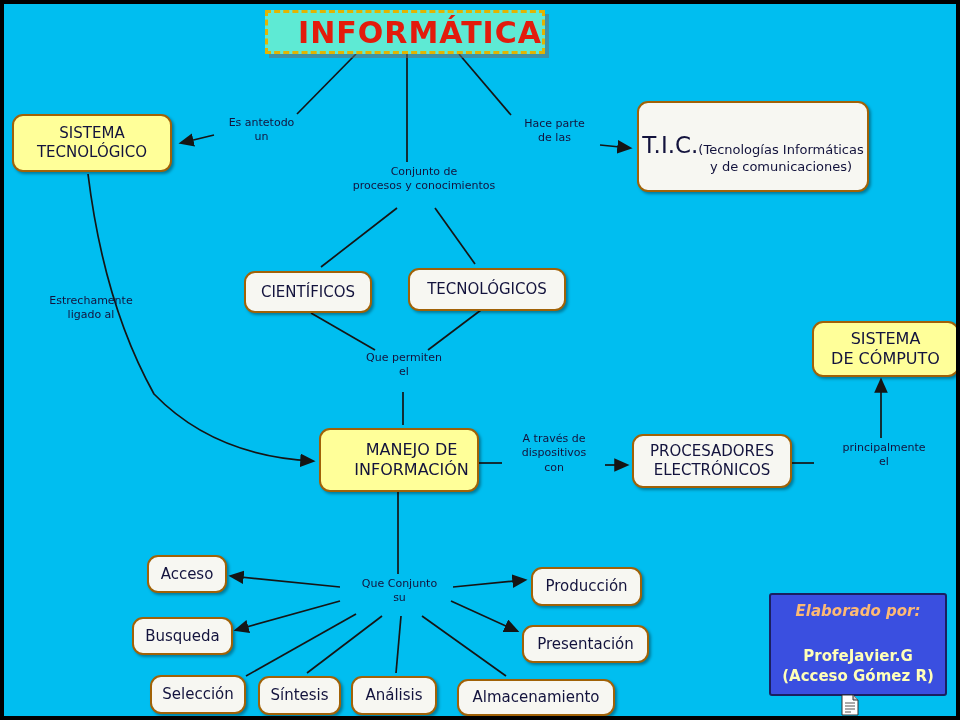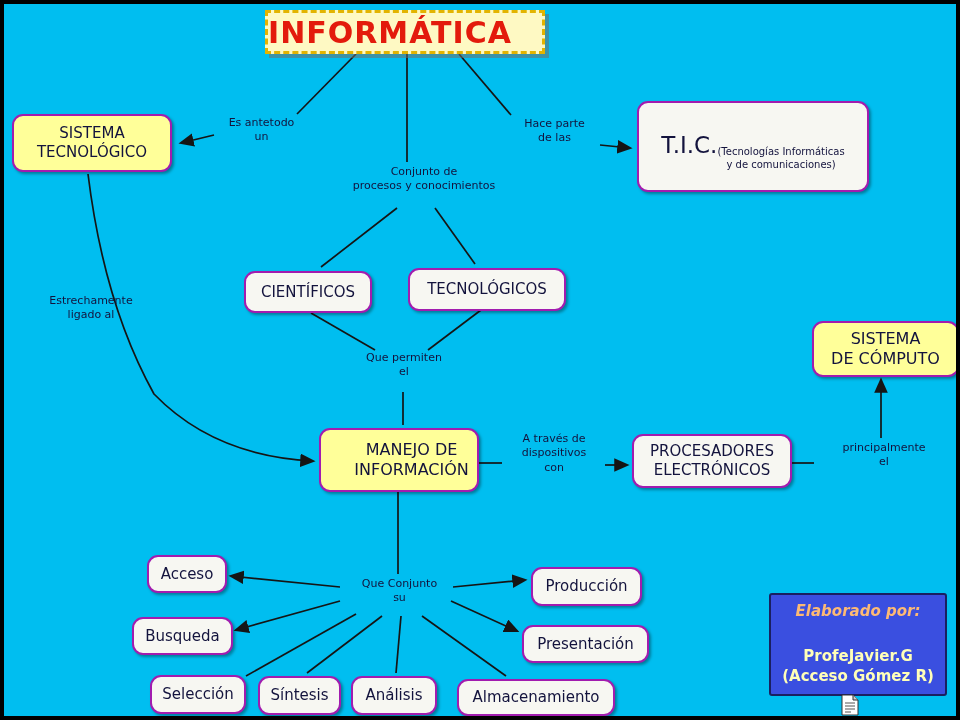--- a/index.html
+++ b/index.html
@@ -13,53 +13,53 @@
     font-family:"DejaVu Sans","Liberation Sans",sans-serif;
     color:#13133d;
   }
   #wires{position:absolute;left:0;top:0;width:952px;height:712px;pointer-events:none;}
   .node{
     position:absolute;
     display:flex;align-items:center;justify-content:center;
     text-align:center;
     white-space:pre-line;
     background:#F7F7F2;
-    border:2px solid #a21caf;
+    border:2px solid #a16207;
     border-radius:11px;
     font-size:15px;
     line-height:1.25;
     box-shadow:2px 2px 3px rgba(0,0,0,0.35);
     box-sizing:border-box;
     z-index:2;
   }
   .node.yellow{background:#FFFF99;}
   .lbl{
     position:absolute;
     text-align:center;
     white-space:pre-line;
     font-size:11px;
     line-height:1.3;
     z-index:2;
   }
   .title-box{
     position:absolute;
     left:261px;top:6px;width:280px;height:44px;
-    display:flex;align-items:center;justify-content:flex-start;
-    background:#fef9c3;
+    display:flex;align-items:center;justify-content:flex-end;
+    background:#5eead4;
     border:3px dashed #E3B400;
     box-shadow:4px 4px 0 rgba(110,110,110,0.55);
     box-sizing:border-box;
     z-index:2;
   }
   .title-box span{
     color:#E31B0C;
     font-size:30px;font-weight:bold;letter-spacing:1px;
   }
   .tic .big{font-size:23px;display:block;margin-bottom:3px;}
-  .tic .small{font-size:10px;display:block;white-space:pre-line;margin-top:24px;}
+  .tic .small{font-size:13px;display:block;white-space:pre-line;margin-top:24px;}
   .credit{
     position:absolute;
     left:765px;top:589px;width:178px;height:103px;
     background:#3A4FE0;
     border:2px solid #1a2060;
     border-radius:3px;
     box-sizing:border-box;
     display:flex;flex-direction:column;align-items:center;
     padding:7px 4px 8px 4px;
     z-index:2;

